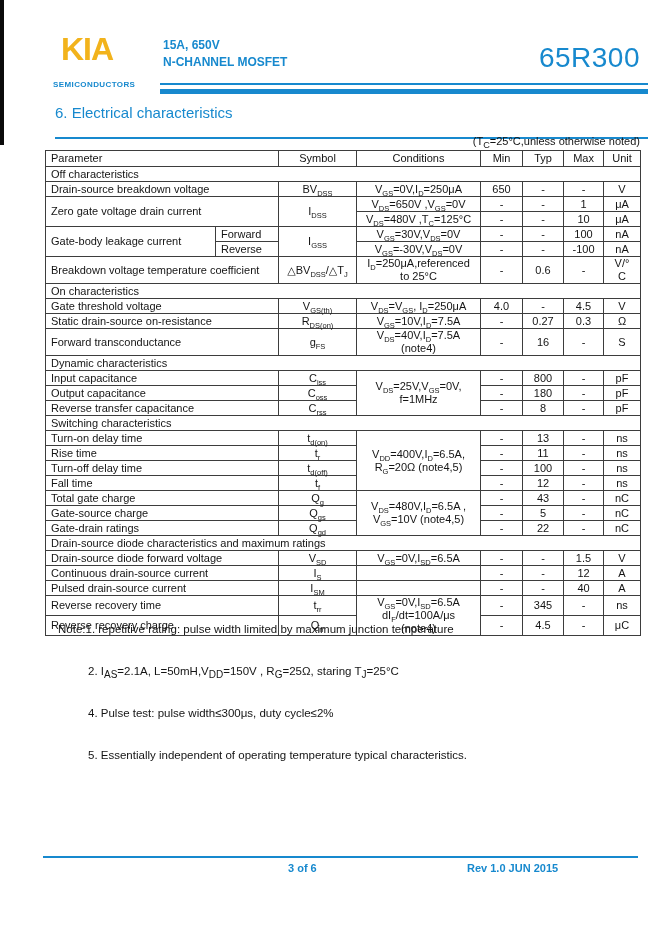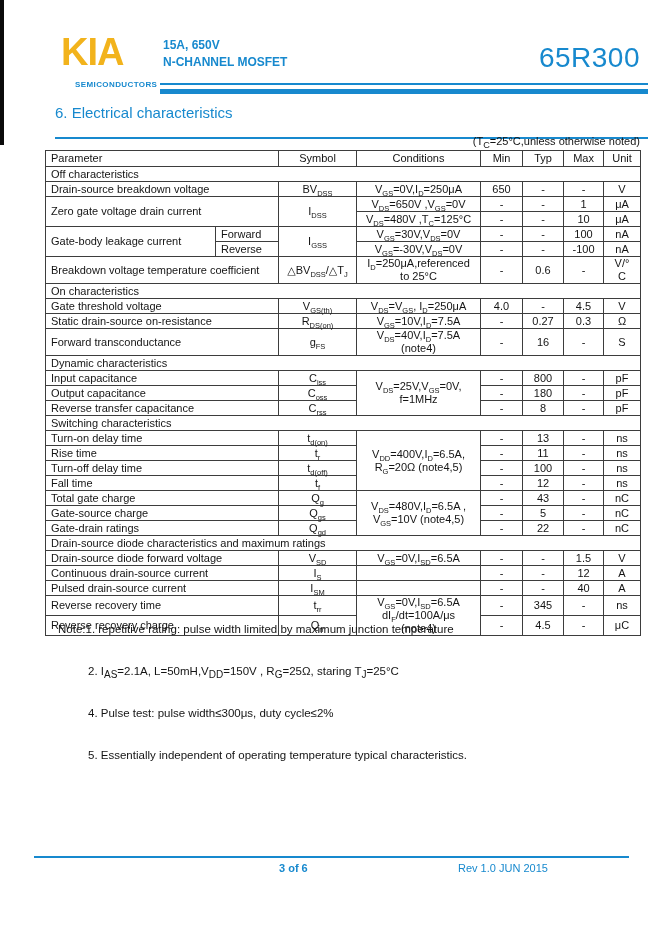--- a/index.html
+++ b/index.html
@@ -5,23 +5,23 @@
   html,body{margin:0;padding:0;background:#fff;}
   .page{
     position:relative;width:662px;height:936px;background:#ffffff;
     font-family:"Liberation Sans","DejaVu Sans",sans-serif;color:#141414;
     overflow:hidden;
   }
   
   .edge-artifact{position:absolute;left:0;top:0;width:4px;height:145px;background:#0a0a0a;}
 
   
-  .logo-text{position:absolute;left:61px;top:33px;font-size:38px;font-weight:bold;
+  .logo-text{position:absolute;left:61px;top:33px;font-size:32px;font-weight:bold;
     color:var(--gold);letter-spacing:-1px;line-height:1;}
-  .logo-sub{position:absolute;left:75px;top:80px;font-size:8px;font-weight:bold;
+  .logo-sub{position:absolute;left:53px;top:80px;font-size:8px;font-weight:bold;
     color:var(--blue);letter-spacing:.4px;}
   .rating-line{position:absolute;left:163px;top:38px;font-size:12px;font-weight:bold;color:var(--blue);}
   .device-line{position:absolute;left:163px;top:55px;font-size:12px;font-weight:bold;color:var(--blue);}
   .part-number{position:absolute;right:22px;top:42px;font-size:28px;color:var(--blue);letter-spacing:.5px;}
   .rule-thin{position:absolute;left:160px;top:83px;width:488px;height:2px;background:var(--blue);}
   .rule-thick{position:absolute;left:160px;top:89px;width:488px;height:5px;background:var(--blue);}
 
   
   .section-title{
     position:absolute;left:55px;top:104px;width:593px;
@@ -45,23 +45,23 @@
   .spec-table .sec{text-align:left;padding-left:5px;}
   .spec-table sub{font-size:7.5px;line-height:0;}
 
   
   .notes{position:absolute;left:58px;top:622px;font-size:11.5px;color:#141414;width:560px;}
   .notes .note-line{margin-bottom:28px;line-height:14px;margin-left:30px;}
   .notes .note-line.first{margin-left:0;}
   .notes sub{font-size:10px;line-height:0;}
 
   
-  .footer{position:absolute;left:34px;top:856px;width:595px;border-top:2px solid var(--blue);height:22px;}
+  .footer{position:absolute;left:43px;top:856px;width:595px;border-top:2px solid var(--blue);height:22px;}
   .footer .page-num{position:absolute;left:245px;top:4px;font-size:11px;font-weight:bold;color:var(--blue);}
-  .footer .rev{position:absolute;left:424px;top:4px;font-size:11px;font-weight:normal;color:var(--blue);}
+  .footer .rev{position:absolute;left:424px;top:4px;font-size:11px;font-weight:bold;color:var(--blue);}
 </style>
 </head>
 <body>
 
 <div class="page" style="--blue: #1789CE; --gold: #F2B31C;">
 
   <div class="edge-artifact"></div>
 
   <div>
     <div class="logo-text">KIA</div>

